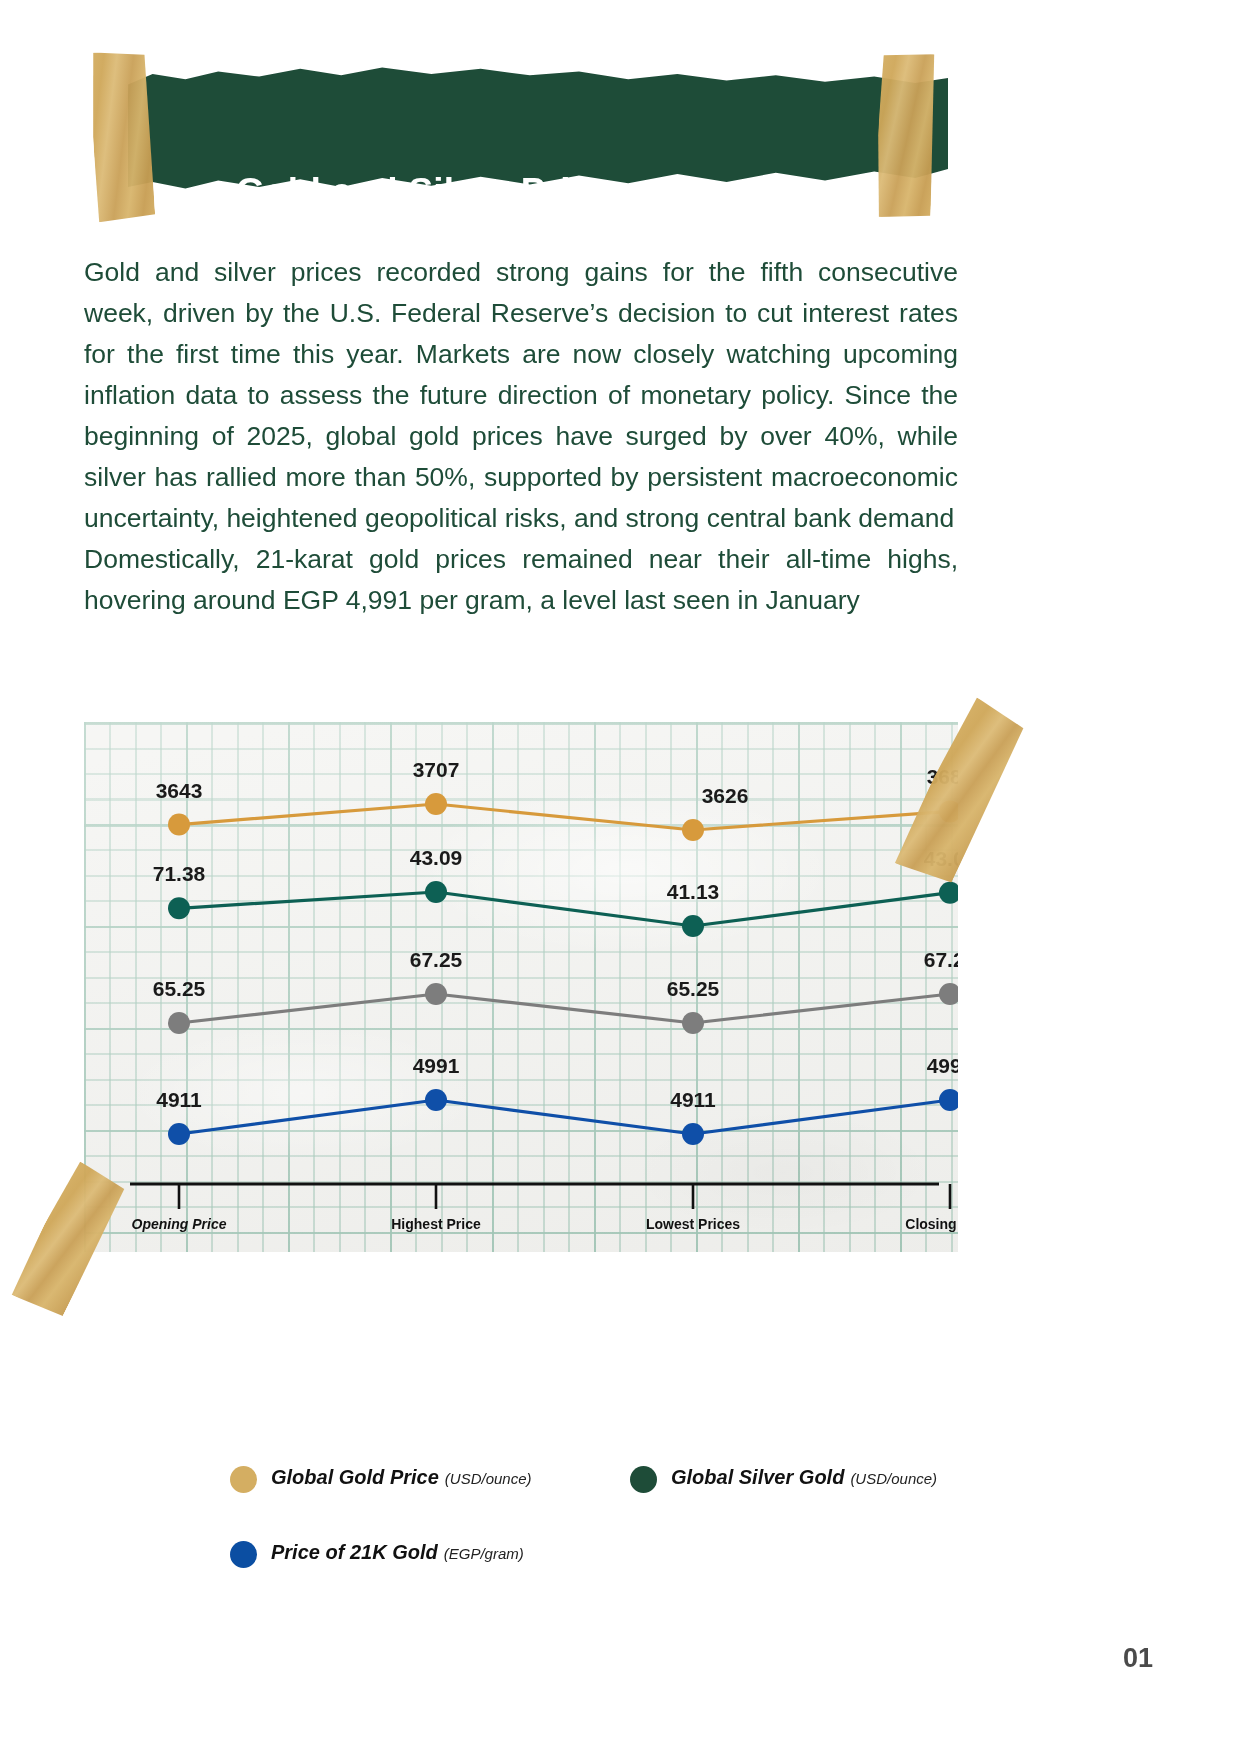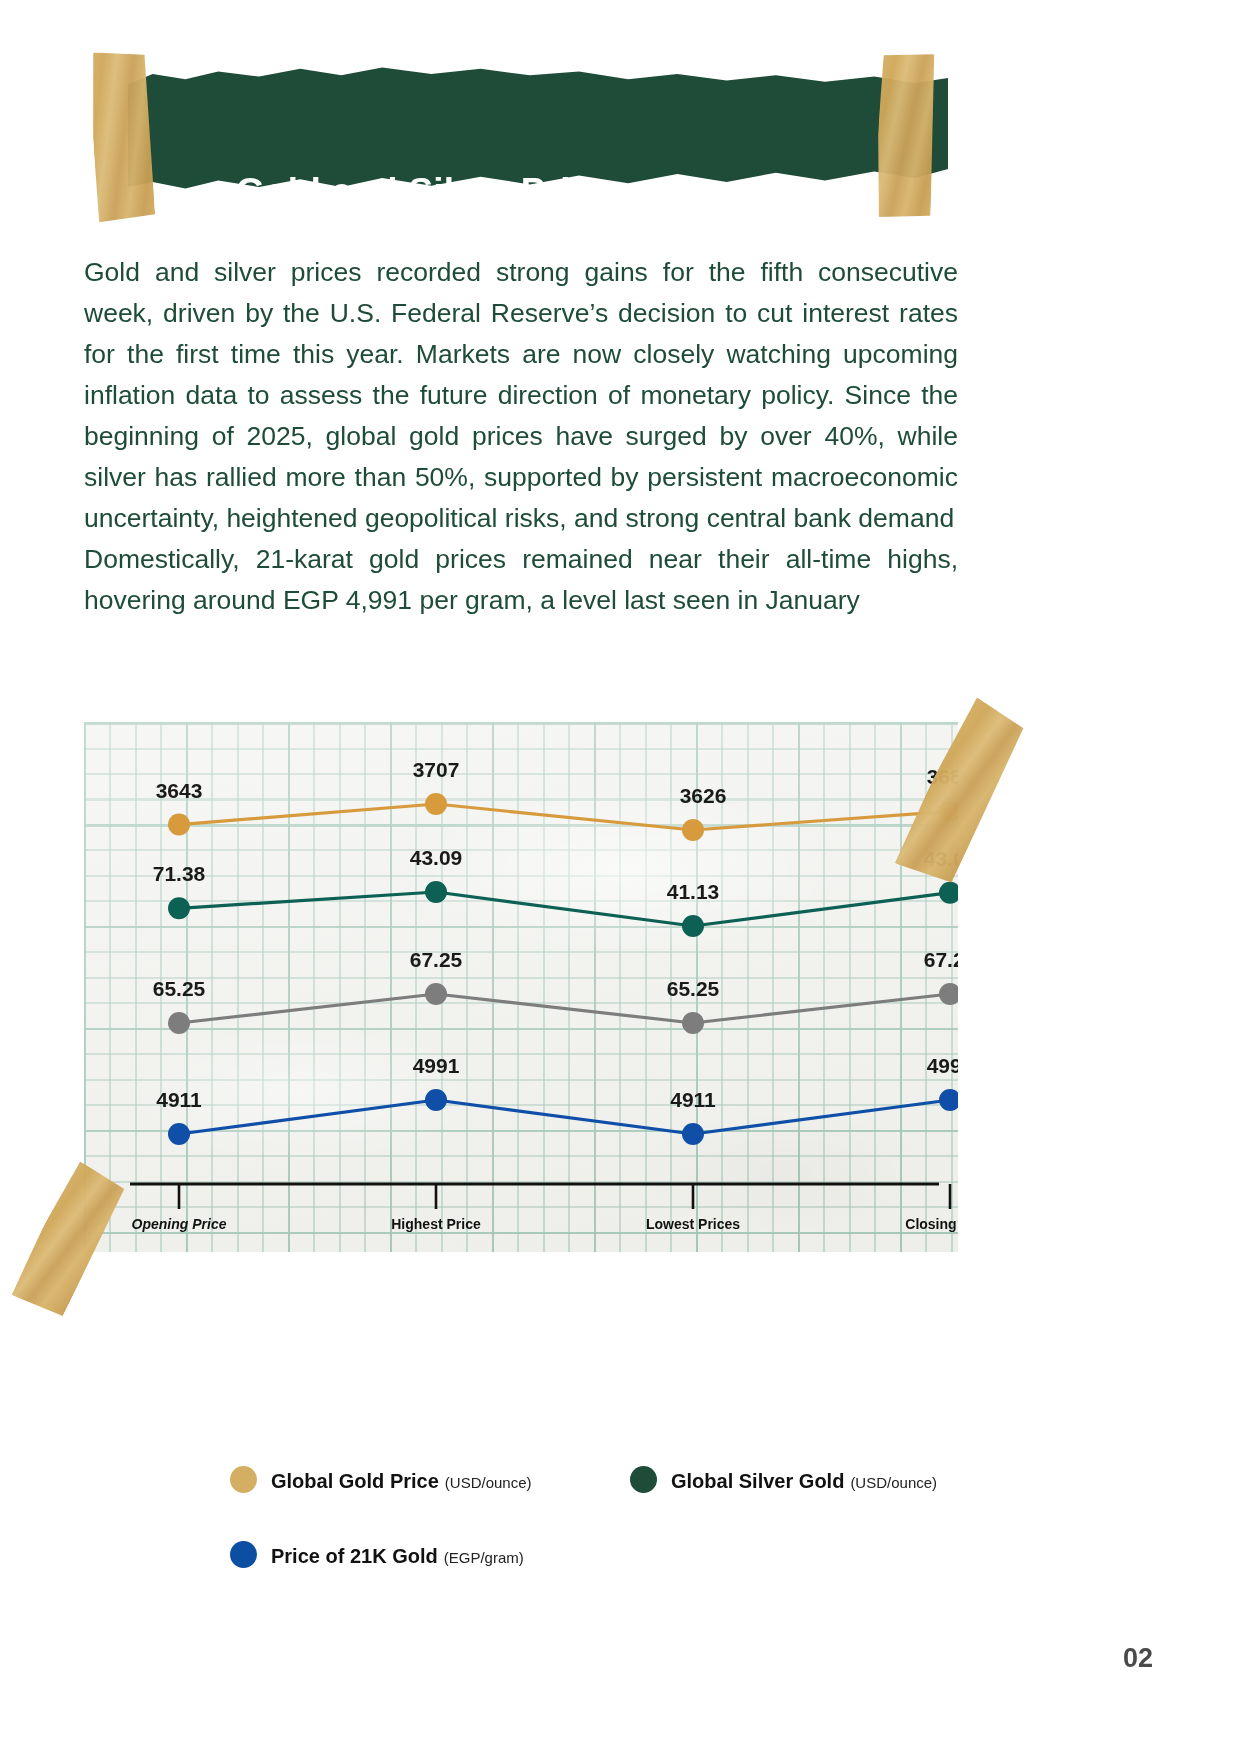--- a/index.html
+++ b/index.html
@@ -155,21 +155,21 @@
   
   .legend {
     position: absolute;
     left: 230px;
     top: 1466px;
     width: 740px;
     display: grid;
     grid-template-columns: 400px 340px;
     grid-row-gap: 48px;
   }
-  .legend-item { display: flex; align-items: flex-end; }
+  .legend-item { display: flex; align-items: flex-start; font-style: italic; }
   .legend-dot {
     width: 27px; height: 27px; border-radius: 50%;
     margin-right: 14px; flex: 0 0 auto;
   }
   .legend-label { font-size: 20px; font-weight: 700; color: #111111; }
   .legend-unit { font-size: 15px; font-weight: 400; color: #222222; margin-left: 6px; }
 
   .page-number {
     position: absolute;
     right: 88px;
@@ -222,21 +222,21 @@
         <circle cx="866" cy="378" r="11" fill="#0f4fa8"></circle>
         <line x1="46" y1="462" x2="855" y2="462" stroke="#111" stroke-width="3"></line>
         <line x1="95" y1="462" x2="95" y2="487" stroke="#111" stroke-width="2.6"></line>
         <line x1="352" y1="462" x2="352" y2="487" stroke="#111" stroke-width="2.6"></line>
         <line x1="609" y1="462" x2="609" y2="487" stroke="#111" stroke-width="2.6"></line>
         <line x1="866" y1="462" x2="866" y2="487" stroke="#111" stroke-width="2.6"></line>
       </svg>
     <div id="chart-labels">
         <div class="dlabel" style="left: 95px; top: 56.5432px;">3643</div>
         <div class="dlabel" style="left: 352px; top: 36px;">3707</div>
-        <div class="dlabel" style="left: 609px; top: 62px; padding-left: 20px;">3626</div>
+        <div class="dlabel" style="left: 631px; top: 62px; padding-left: 20px;">3626</div>
         <div class="dlabel" style="left: 866px; top: 43.3827px;">3684</div>
         <div class="dlabel" style="left: 95px; top: 140.306px;">71.38</div>
         <div class="dlabel" style="left: 352px; top: 124px;">43.09</div>
         <div class="dlabel" style="left: 609px; top: 158px;">41.13</div>
         <div class="dlabel" style="left: 866px; top: 124.694px;">43.05</div>
         <div class="dlabel" style="left: 95px; top: 255px;">65.25</div>
         <div class="dlabel" style="left: 352px; top: 226px;">67.25</div>
         <div class="dlabel" style="left: 609px; top: 255px;">65.25</div>
         <div class="dlabel" style="left: 866px; top: 226px;">67.25</div>
         <div class="dlabel" style="left: 95px; top: 366px;">4911</div>
@@ -263,15 +263,15 @@
       <div class="legend-item">
         <span class="legend-dot" style="background: rgb(30, 76, 56);"></span>
         <span><span class="legend-label">Global Silver Gold</span><span class="legend-unit">(USD/ounce)</span></span>
       </div>
       <div class="legend-item">
         <span class="legend-dot" style="background: rgb(11, 78, 162);"></span>
         <span><span class="legend-label">Price of 21K Gold</span><span class="legend-unit">(EGP/gram)</span></span>
       </div>
     </div>
 
-  <div class="page-number">02</div>
+  <div class="page-number">01</div>
 
 </div>
 
 </body></html>

